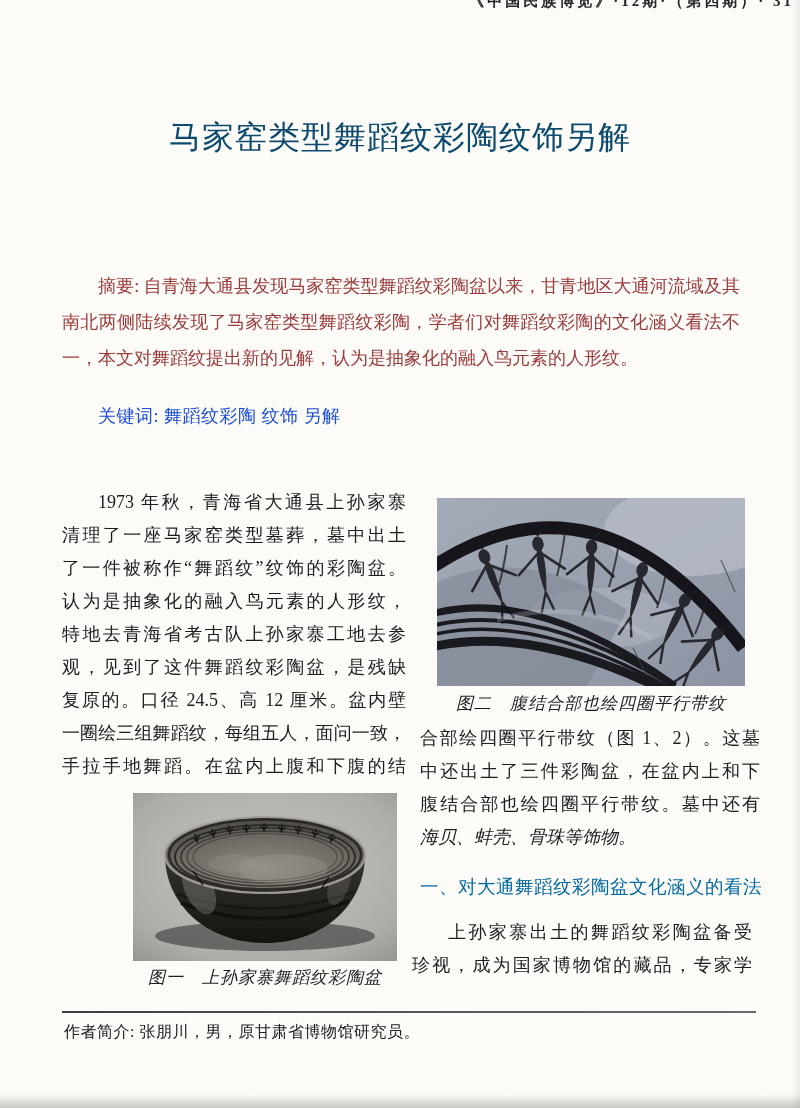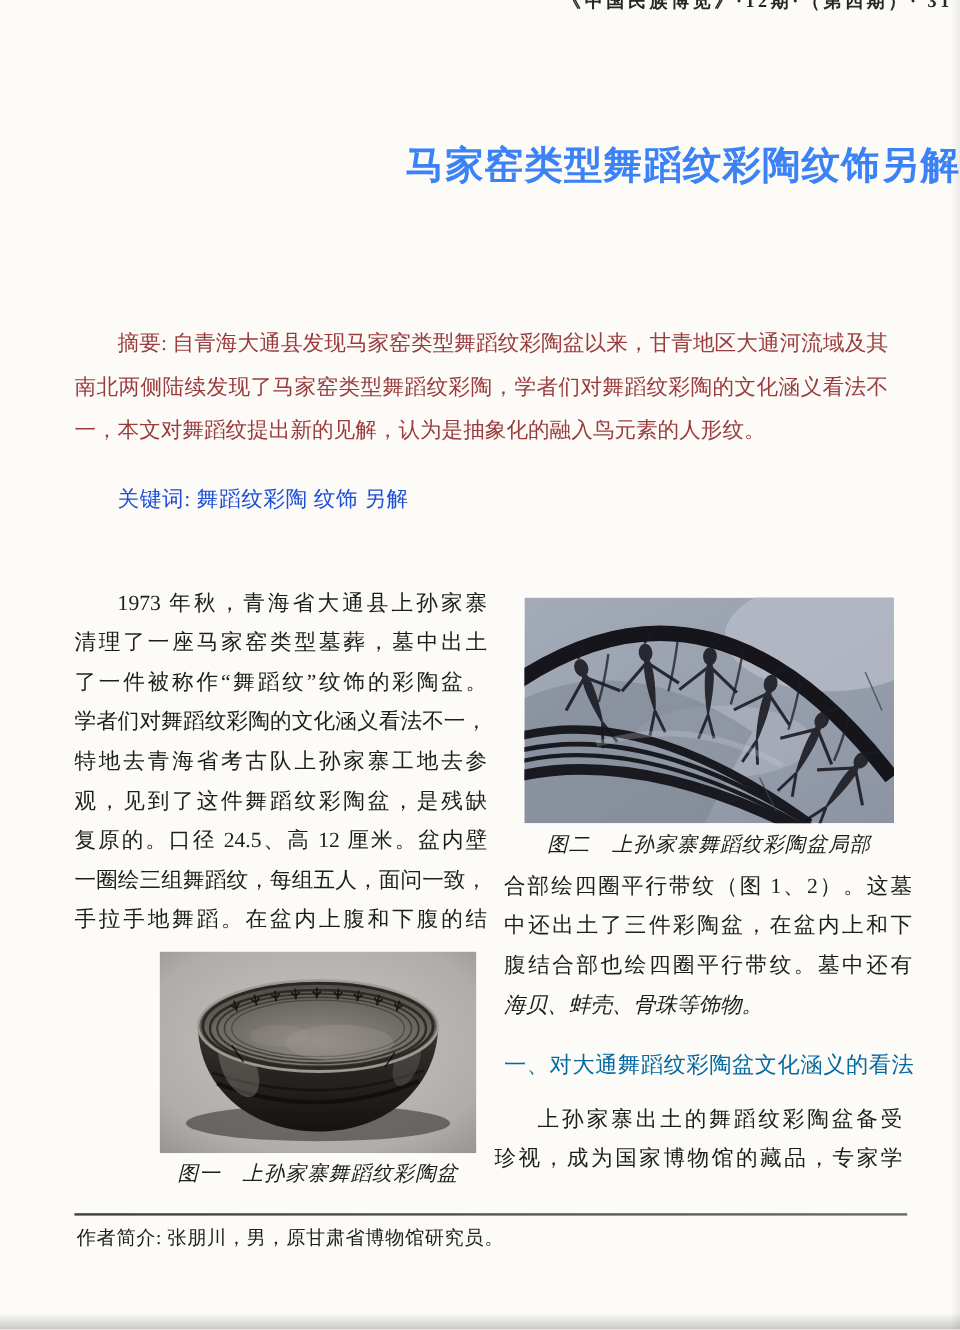--- a/index.html
+++ b/index.html
@@ -14,22 +14,22 @@
     position:absolute; top:0; left:428px; width:366px; height:10px;
     overflow:hidden;
   }
   .hdr-clip span {
     display:block; white-space:nowrap; text-align:right;
     font-weight:bold; font-size:15px; letter-spacing:3px; color:#262626;
     transform:translateY(-8px);
   }
   .title {
     position:absolute; top:116px; left:0; width:800px; margin:0;
-    text-align:right; font-size:32px; font-weight:bold; letter-spacing:1px;
-    color:#3b82f6;
+    text-align:center; font-size:32px; font-weight:normal; letter-spacing:1px;
+    color:#0c4a6e;
   }
   .author {
     position:absolute; top:206px; left:0; width:800px;
     text-align:center; font-size:18px; letter-spacing:8px; color:#1a1a1a;
   }
   .abstract {
     position:absolute; top:268px; left:62px; width:678px; margin:0;
     font-size:18px; line-height:36px; color:#9a3b3c;
     text-align:justify; text-indent:2em;
   }
@@ -86,21 +86,21 @@
 
   <h1 class="title">马家窑类型舞蹈纹彩陶纹饰另解</h1>
 
   <p class="abstract">摘要: 自青海大通县发现马家窑类型舞蹈纹彩陶盆以来，甘青地区大通河流域及其南北两侧陆续发现了马家窑类型舞蹈纹彩陶，学者们对舞蹈纹彩陶的文化涵义看法不一，本文对舞蹈纹提出新的见解，认为是抽象化的融入鸟元素的人形纹。</p>
   <p class="keywords">关键词: 舞蹈纹彩陶 纹饰 另解</p>
 
   <div class="bodycol p-left indent">
       <div>1973 年秋，青海省大通县上孙家寨</div>
       <div>清理了一座马家窑类型墓葬，墓中出土</div>
       <div>了一件被称作“舞蹈纹”纹饰的彩陶盆。</div>
-      <div>学者们对舞蹈纹彩陶的文化涵义看法不一，</div>
+      <div>认为是抽象化的融入鸟元素的人形纹，</div>
       <div>特地去青海省考古队上孙家寨工地去参</div>
       <div>观，见到了这件舞蹈纹彩陶盆，是残缺</div>
       <div>复原的。口径 24.5、高 12 厘米。盆内壁</div>
       <div>一圈绘三组舞蹈纹，每组五人，面问一致，</div>
       <div>手拉手地舞蹈。在盆内上腹和下腹的结</div>
     </div>
 
   <figure class="fig2">
     <svg width="308" height="188" viewBox="0 0 308 188" aria-hidden="true">
       <defs>
@@ -145,21 +145,21 @@
       <g stroke="#14141a" fill="none" opacity="0.95">
         <path d="M-6,116 Q 100,88 238,188" stroke-width="7"></path>
         <path d="M-6,128 Q 103,101 248,196" stroke-width="4"></path>
         <path d="M-6,137 Q 106,111 256,204" stroke-width="3.5"></path>
         <path d="M-6,149 Q 110,123 268,214" stroke-width="9"></path>
       </g>
       <path d="M60,122 Q 140,98 215,140" stroke="#ced3db" stroke-width="5" opacity="0.25" fill="none"></path>
       <path d="M196,150 l14,28 M284,62 l14,32" stroke="#3c414c" stroke-width="1.3" opacity="0.7" fill="none"></path>
     </svg>
   </figure>
-  <div class="caption cap2">图二　上孙家寨舞蹈纹彩陶盆局部</div>
+  <div class="caption cap2">图二　腹结合部也绘四圈平行带纹</div>
 
   <div class="bodycol p-right1 no-just-last">
       <div>合部绘四圈平行带纹（图 1、2）。这墓</div>
       <div>中还出土了三件彩陶盆，在盆内上和下</div>
       <div>腹结合部也绘四圈平行带纹。墓中还有</div>
       <div>海贝、蚌壳、骨珠等饰物。</div>
     </div>
 
   <h2 class="heading">一、对大通舞蹈纹彩陶盆文化涵义的看法</h2>
 

